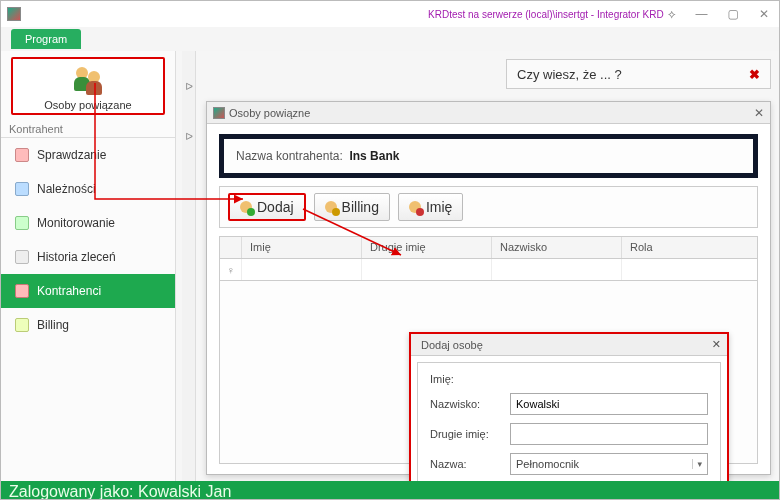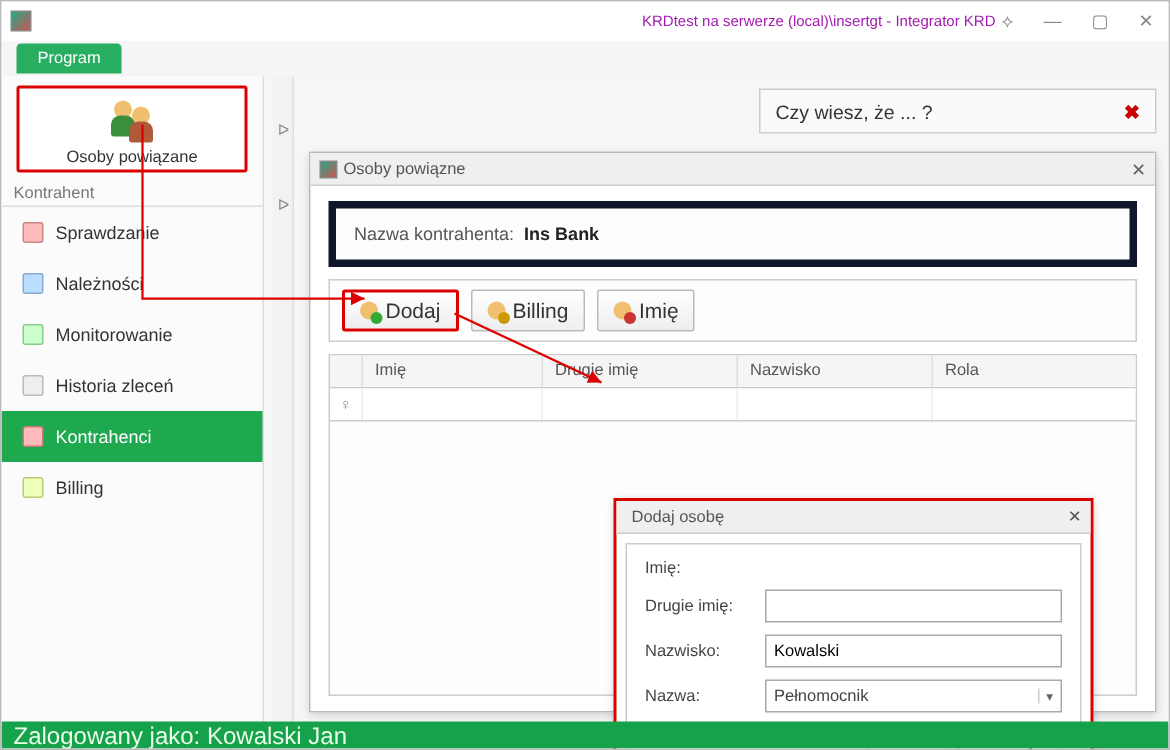--- a/index.html
+++ b/index.html
@@ -186,26 +186,26 @@
             <div class="dlg-title">
               <div class="iw-icon"></div>
               <span>Dodaj osobę</span>
               <span class="iw-close" style="margin-left:auto">✕</span>
             </div>
             <div class="dlg-body">
               <div class="form-row">
                 <label>Imię:</label>
               </div>
               <div class="form-row">
+                <label>Nazwisko:</label>
+                <input type="text" value="Kowalski" style="">
+              </div>
+              <div class="form-row">
                 <label>Drugie imię:</label>
                 <input type="text" value="" style="">
-              </div>
-              <div class="form-row">
-                <label>Nazwisko:</label>
-                <input type="text" value="Kowalski" style="">
               </div>
               <div class="form-row">
                 <label>Nazwa:</label>
                 <div class="combo">
                   <span>Pełnomocnik</span>
                   <span class="combo-arrow">▾</span>
                 </div>
               </div>
               <div class="dlg-actions">
                 <span class="act-btn">OK</span>

